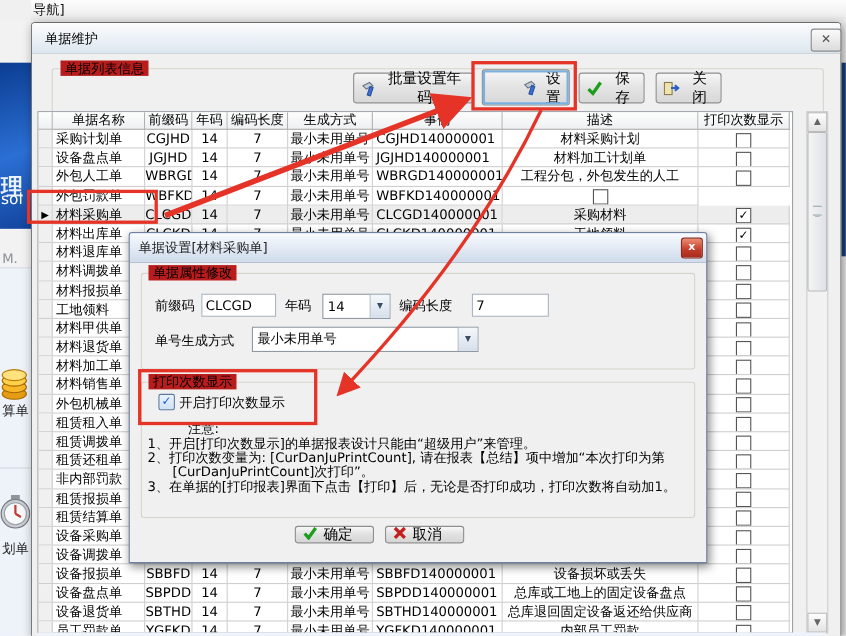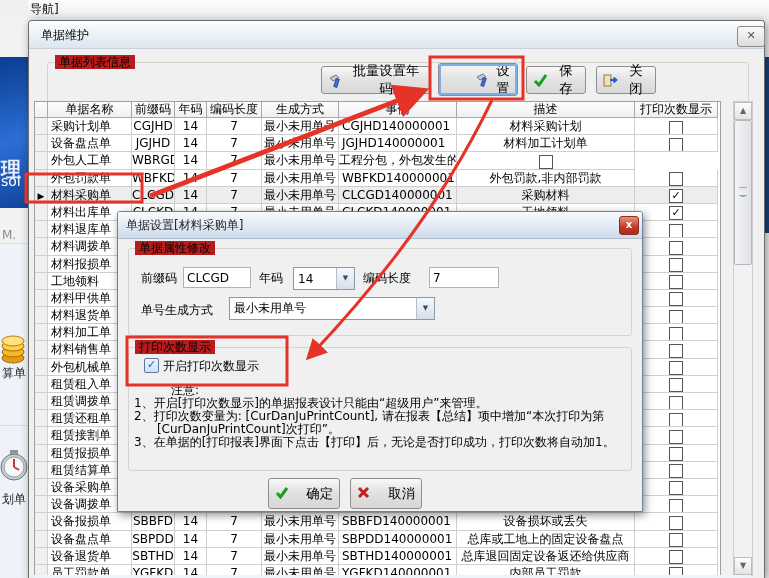--- a/index.html
+++ b/index.html
@@ -91,21 +91,21 @@
   .flabel{position:absolute;line-height:14px;}
   .tbox{position:absolute;height:19px;border:1px solid #a9b4be;background:#fff;font:12px "DejaVu Sans","Liberation Sans",sans-serif;padding:0 3px;box-sizing:content-box;}
   .combo{position:absolute;height:21px;border:1px solid #8e99a3;background:#fff;display:flex;align-items:center;}
   .combo .val{flex:1;padding-left:4px;overflow:hidden;white-space:nowrap;}
   .combo .drop{width:17px;align-self:stretch;background:linear-gradient(#f4f8fc,#d6dfea);
         border-left:1px solid #b4bec8;color:#3a4c63;font-size:7px;text-align:center;line-height:20px;}
   .vcbx{position:absolute;width:13px;height:13px;border:1px solid #5d7a9c;border-radius:2px;
         background:linear-gradient(#eaf3fc,#cfe2f6);color:#1f5bd6;font-weight:bold;font-size:11px;
         text-align:center;line-height:12px;}
   .note{position:absolute;left:16px;white-space:pre;line-height:13px;font-size:12px;}
-  .sbtn2{position:absolute;top:266px;width:72px;height:31px;display:flex;align-items:center;justify-content:space-between;
+  .sbtn2{position:absolute;top:266px;width:72px;height:16px;display:flex;align-items:center;justify-content:flex-start;
         gap:5px;background:linear-gradient(#f8f8f8,#e2e2e2 45%,#d6d6d6);border:1px solid #8e8e8e;border-radius:3px;}
   #btn-ok{left:150px;}
   #btn-cancel{left:232px;}
 
   
   #anno{left:0;top:0;z-index:40;pointer-events:none;}
   #mdlg,#mdlg *{z-index:auto;}
   #sdlg{z-index:20;}
   #mdlg{z-index:10;}
 </style>
@@ -225,32 +225,32 @@
           <div class="c">材料加工计划单</div>
           <div class="c"><div class="cbx"></div></div>
         </div>
         <div class="row">
           <div class="c mk"></div>
           <div class="c left">外包人工单</div>
           <div class="c">WBRGD</div>
           <div class="c">14</div>
           <div class="c">7</div>
           <div class="c">最小未用单号</div>
+          <div class="c left">WBRGD140000001</div>
           <div class="c">工程分包，外包发生的人工</div>
           <div class="c"><div class="cbx"></div></div>
         </div>
         <div class="row">
           <div class="c mk"></div>
           <div class="c left">外包罚款单</div>
           <div class="c">WBFKD</div>
           <div class="c">14</div>
           <div class="c">7</div>
           <div class="c">最小未用单号</div>
           <div class="c left">WBFKD140000001</div>
-          <div class="c">外包罚款,非内部罚款</div>
           <div class="c"><div class="cbx"></div></div>
         </div>
         <div class="row sel">
           <div class="c mk">▶</div>
           <div class="c left">材料采购单</div>
           <div class="c">CLCGD</div>
           <div class="c">14</div>
           <div class="c">7</div>
           <div class="c">最小未用单号</div>
           <div class="c left">CLCGD140000001</div>
@@ -395,21 +395,21 @@
           <div class="c"></div>
           <div class="c"></div>
           <div class="c"></div>
           <div class="c"></div>
           <div class="c left"></div>
           <div class="c"></div>
           <div class="c"><div class="cbx"></div></div>
         </div>
         <div class="row">
           <div class="c mk"></div>
-          <div class="c left">租赁接割单</div>
+          <div class="c left">非内部罚款</div>
           <div class="c"></div>
           <div class="c"></div>
           <div class="c"></div>
           <div class="c"></div>
           <div class="c left"></div>
           <div class="c"></div>
           <div class="c"><div class="cbx"></div></div>
         </div>
         <div class="row">
           <div class="c mk"></div>

